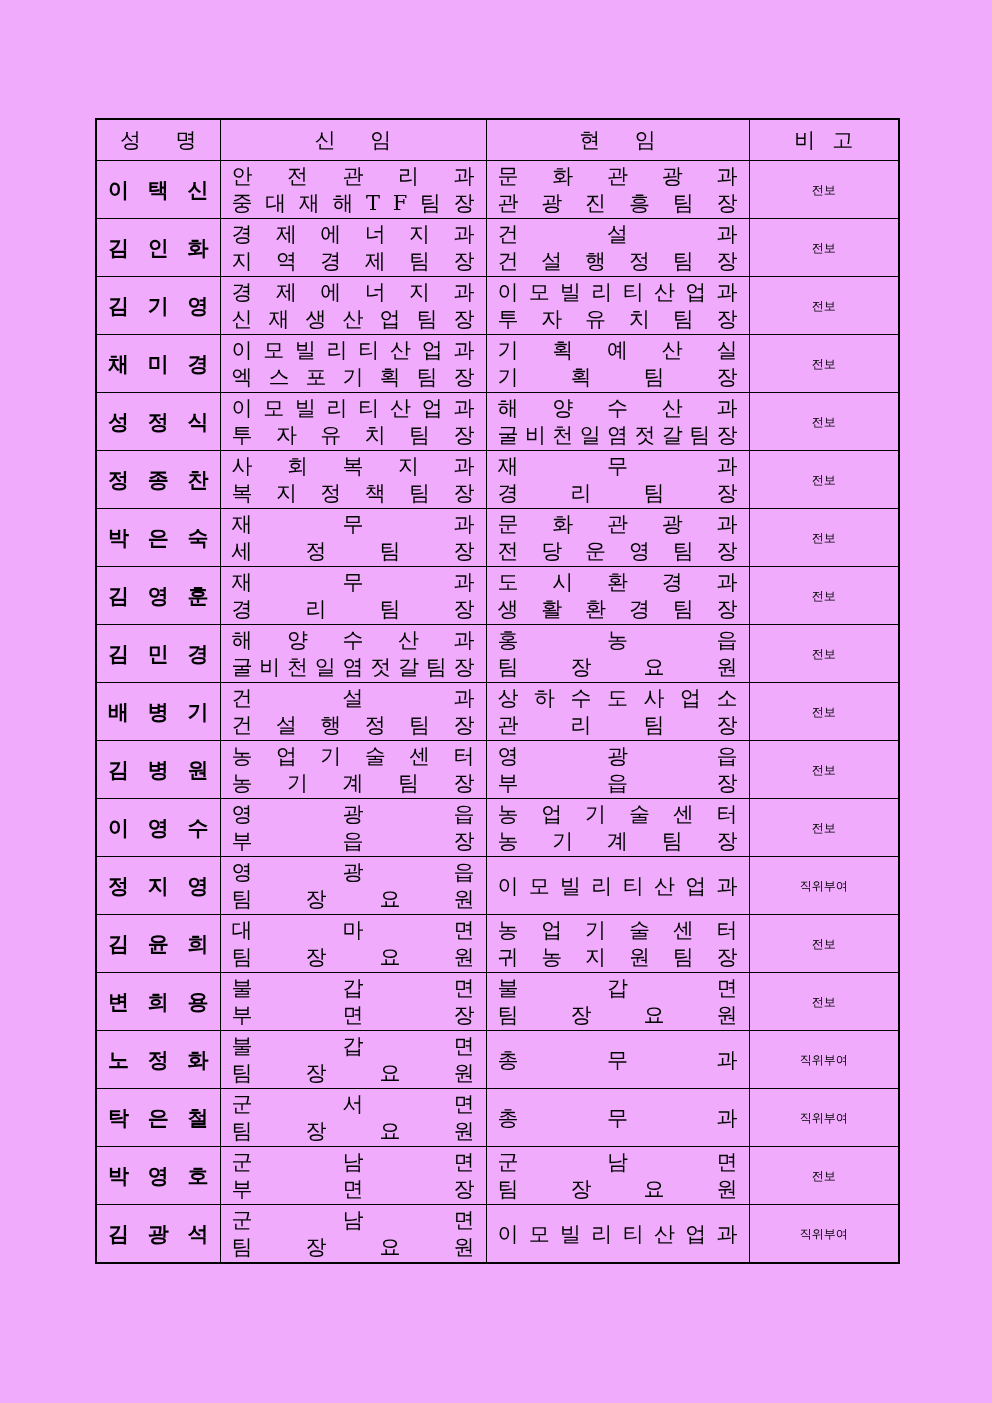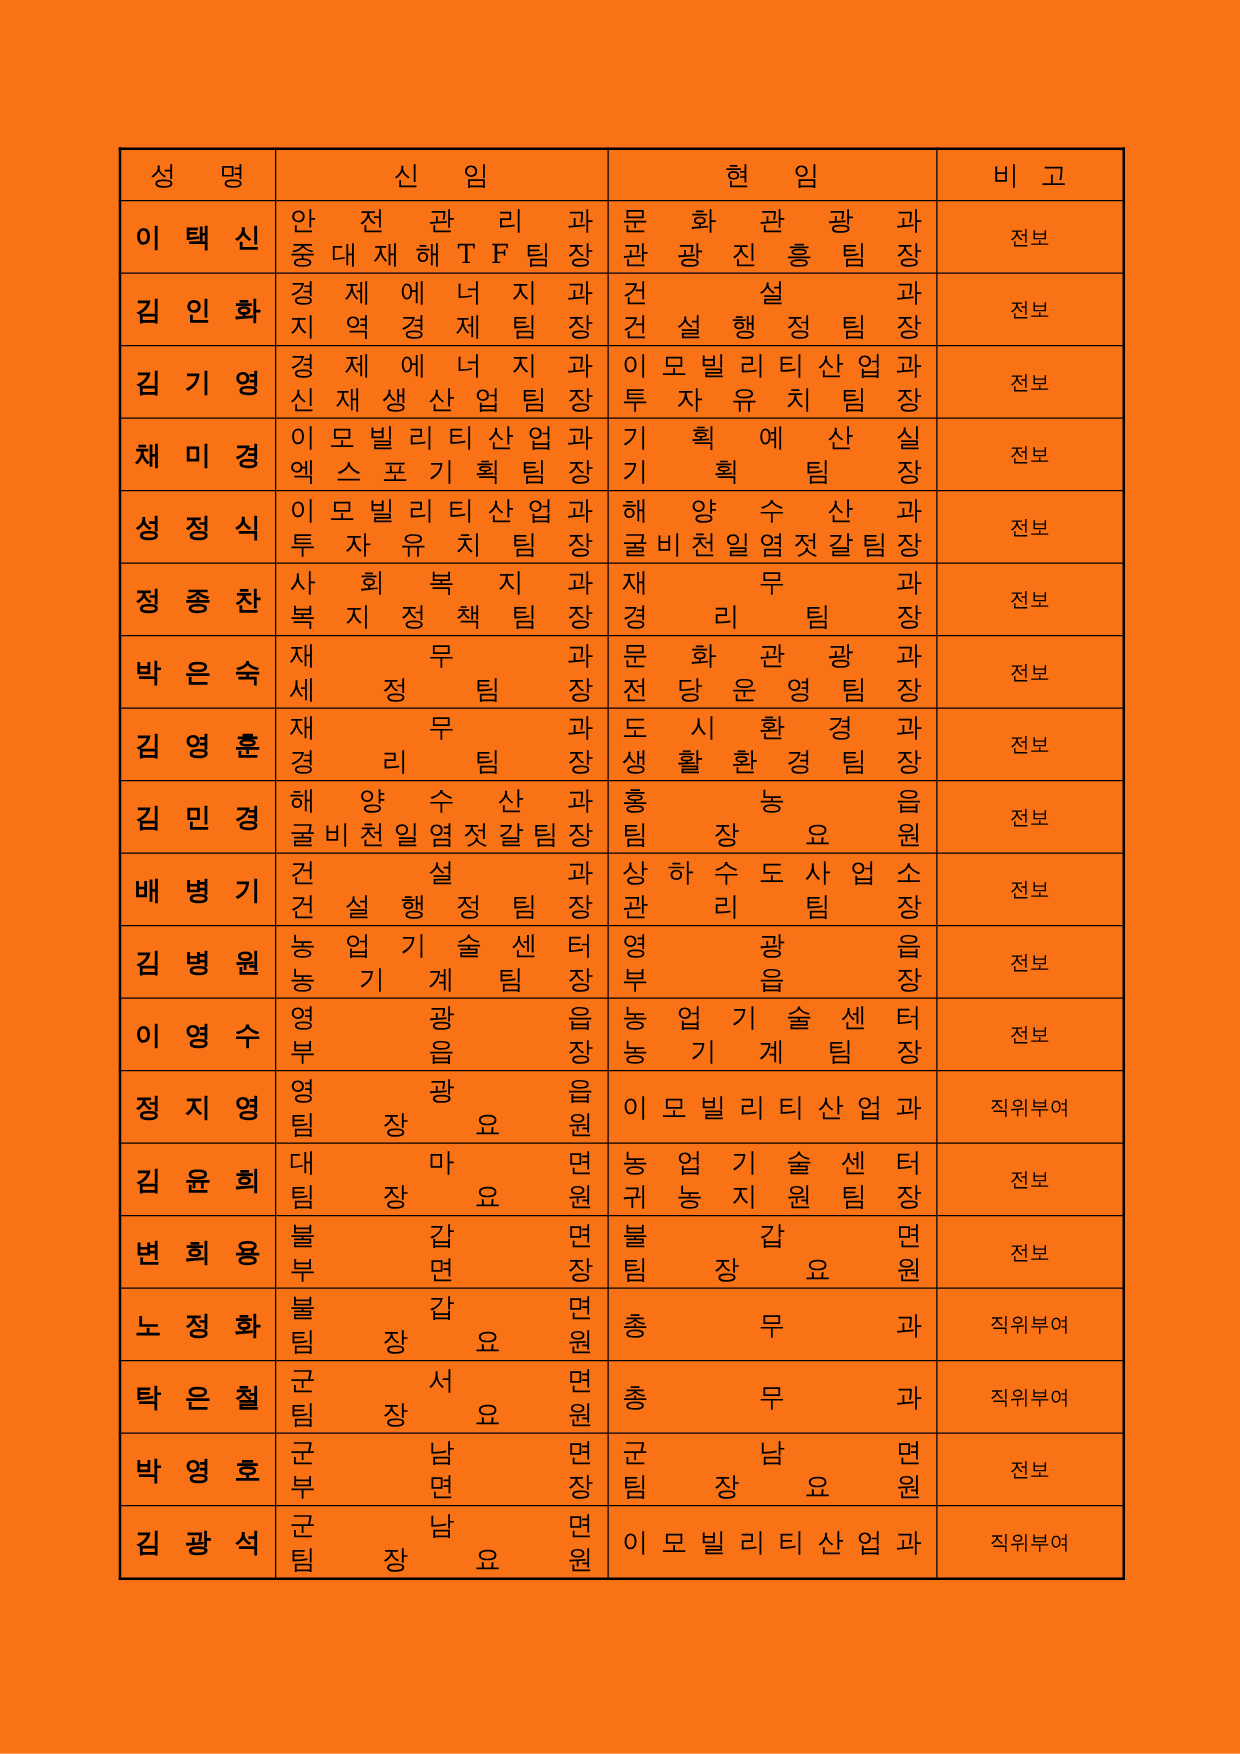--- a/index.html
+++ b/index.html
@@ -1,19 +1,19 @@
 <!DOCTYPE html>
 <html><head>
 <meta charset="utf-8">
 <style>
   html,body { margin:0; padding:0; }
   .page {
     position:relative;
     width:992px; height:1403px;
-    background:#f97316;
+    background:#f0abfc;
     color:#000000;
     font-family:"DejaVu Serif","Liberation Serif",serif;
     overflow:hidden;
   }
   table.tbl {
     position:absolute; left:95px; top:118px;
     border-collapse:collapse; table-layout:fixed;
     border:2.5px solid #000;
   }
   .tbl th, .tbl td { border:1.5px solid #000; padding:0; }
@@ -36,21 +36,21 @@
   .dist {
     display:flex; justify-content:space-between;
     font-size:21px; line-height:26px;
   }
   .name-line {
     font-family:"DejaVu Sans","Liberation Sans",sans-serif;
     font-weight:bold;
     font-size:21px;
   }
   .note-cell { align-items:center; }
-  .note { font-size:16px; line-height:20px; }
+  .note { font-size:12px; line-height:20px; }
 </style>
 </head>
 <body>
 
 <div class="page">
   <table class="tbl">
     <colgroup>
       <col class="c1">
         <col class="c2">
         <col class="c3">

